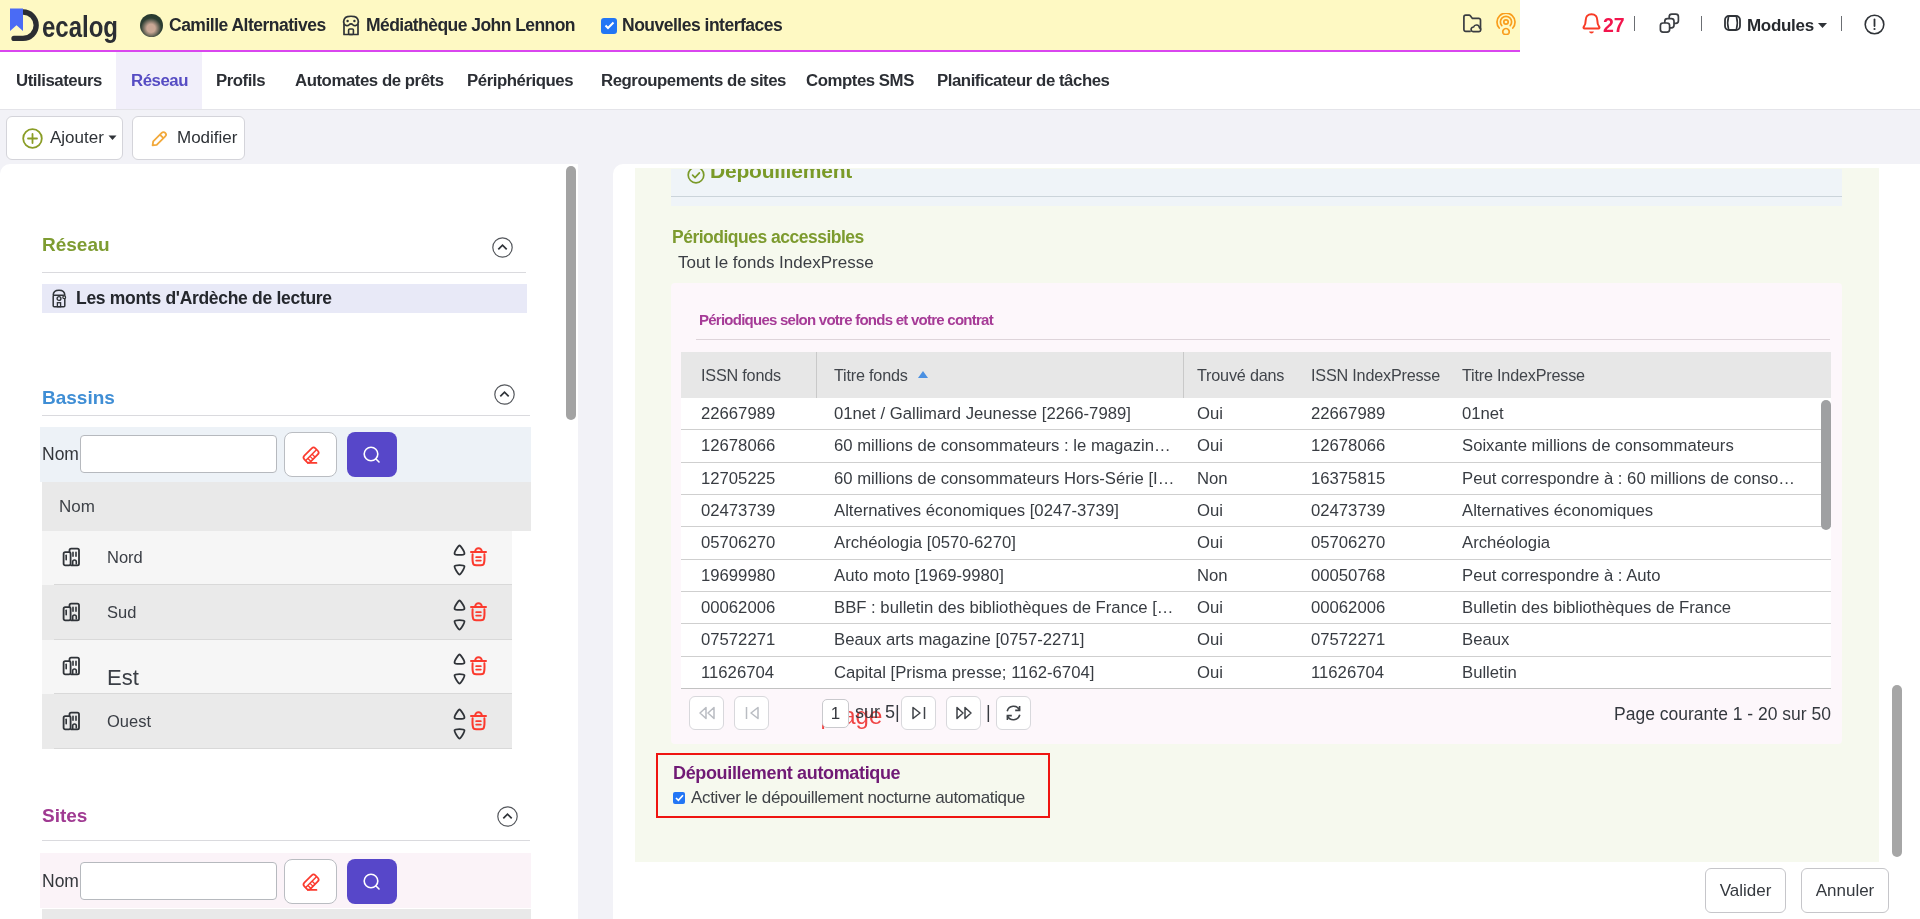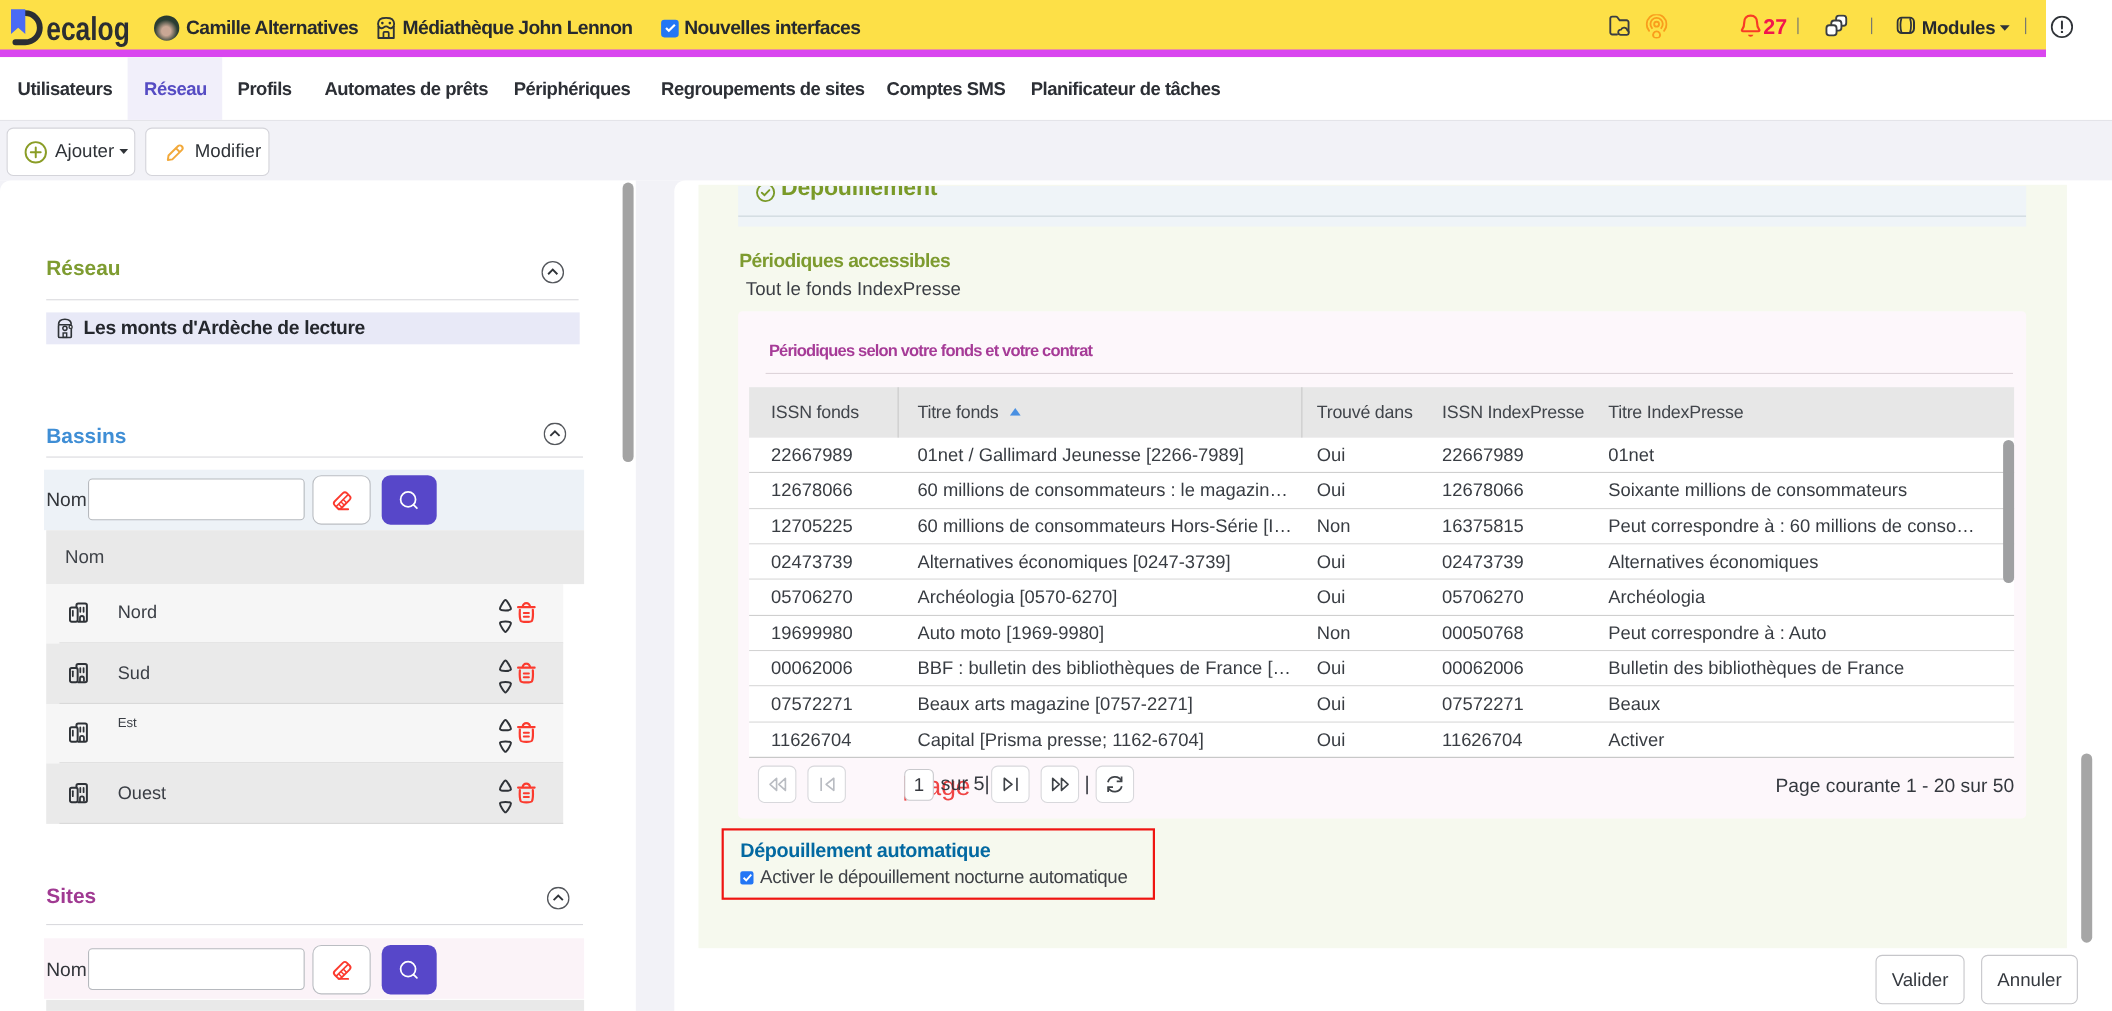--- a/index.html
+++ b/index.html
@@ -2,21 +2,21 @@
 <html lang="fr"><head>
 <meta charset="utf-8">
 <title>Decalog</title>
 <style>
 *{margin:0;padding:0;box-sizing:border-box;}
 html,body{width:1920px;height:919px;overflow:hidden;}
 body{font-family:"Liberation Sans",sans-serif;background:#fff;position:relative;color:#2d3138;}
 .abs{position:absolute;}
 b,.b{font-weight:700;}
 
-#hdr{position:absolute;left:0;top:0;width:1860px;height:52px;background:#fde047;border-bottom:7px solid #d946ef;}
+#hdr{position:absolute;left:0;top:0;width:1520px;height:52px;background:#fef9c3;border-bottom:2px solid #d946ef;}
 #hdr .itm{position:absolute;top:0;height:51px;display:flex;align-items:center;}
 .sep{position:absolute;top:16px;width:1px;height:15px;background:#6b6e73;}
 
 #tabs{position:absolute;left:0;top:52px;width:1920px;height:58px;background:#fff;border-bottom:1px solid #e4e4e9;}
 #tabs span{position:absolute;top:0;height:57px;line-height:57px;font-weight:700;font-size:16.8px;letter-spacing:-0.45px;color:#2c2f35;}
 #tabs .act{color:#564cc3;}
 #tabs .actbg{position:absolute;left:116px;top:0;width:86px;height:57px;background:#f1effa;}
 
 #tbar{position:absolute;left:0;top:110px;width:1920px;height:54px;background:#f2f2f7;}
 .tbtn{position:absolute;top:6px;height:44px;background:#fff;border:1px solid #d4d4da;border-radius:6px;display:flex;align-items:center;font-size:17px;color:#2e3237;}
@@ -262,21 +262,21 @@
         </svg>
     <svg class="abs" style="left:427px;top:17px;" width="19" height="20" viewBox="0 0 19 20">
           <use href="#trash"></use>
         </svg>
     <span class="sep2"></span>
   </div>
   <div class="srow" style="top:476px;height:54px;background:#f6f6f6;">
     <svg class="abs" style="left:20px;top:16px;" width="19" height="20" viewBox="0 0 19 20">
           <use href="#bld"></use>
         </svg>
-    <span class="abs" style="left:65px;top:10px;font-size:12px;color:#3a3e45;">Est</span>
+    <span class="abs" style="left:65px;top:25px;font-size:22px;color:#3a3e45;">Est</span>
     <svg class="abs" style="left:410px;top:13px;" width="15" height="32" viewBox="0 0 15 32">
           <use href="#updn"></use>
         </svg>
     <svg class="abs" style="left:427px;top:16px;" width="19" height="20" viewBox="0 0 19 20">
           <use href="#trash"></use>
         </svg>
     <span class="sep2"></span>
   </div>
   <div class="srow" style="top:530px;height:55px;background:#eaeaea;">
     <svg class="abs" style="left:20px;top:17px;" width="19" height="20" viewBox="0 0 19 20">
@@ -405,21 +405,21 @@
                 <span class="c2">Beaux arts magazine [0757-2271]</span>
                 <span class="c3">Oui</span>
                 <span class="c4">07572271</span>
                 <span class="c5">Beaux</span>
               </div>
           <div class="mrow" style="border-bottom:1px solid #c2c2c2;">
                 <span class="c1">11626704</span>
                 <span class="c2">Capital [Prisma presse; 1162-6704]</span>
                 <span class="c3">Oui</span>
                 <span class="c4">11626704</span>
-                <span class="c5">Activer</span>
+                <span class="c5">Bulletin</span>
               </div>
         </div>
       </div>
       <div class="abs" style="left:1150px;top:117px;width:10px;height:130px;background:#9fa0a2;border-radius:5px;"></div>
 
       <div class="pgbtn" style="left:18px;">
         <svg width="18" height="14" viewBox="0 0 18 14">
               <path d="M8 1.5 L2 7 L8 12.5 Z M16 1.5 L10 7 L16 12.5 Z" fill="none" stroke="#b9bcc2" stroke-width="1.5" stroke-linejoin="round"></path>
             </svg>
       </div>
@@ -449,21 +449,21 @@
           <path d="M3.2 7.2 a6.6 6.6 0 0 1 12.4 -1" fill="none" stroke="#3f4348" stroke-width="1.6"></path>
           <path d="M15.8 10.8 a6.6 6.6 0 0 1 -12.4 1" fill="none" stroke="#3f4348" stroke-width="1.6"></path>
           <path d="M15.6 2 L15.6 6.4 L11.2 6.4" fill="none" stroke="#3f4348" stroke-width="1.6"></path>
           <path d="M3.4 16 L3.4 11.6 L7.8 11.6" fill="none" stroke="#3f4348" stroke-width="1.6"></path>
         </svg>
       </div>
       <span class="abs" style="right:11px;top:421px;font-size:17.5px;color:#34383e;">Page courante 1 - 20 sur 50</span>
     </div>
 
     <div class="abs" style="left:21px;top:585px;width:394px;height:65px;border:2.5px solid #ef1511;">
-      <b class="abs" style="left:15px;top:8px;font-size:18px;letter-spacing:-0.35px;color:#0369a1;">Dépouillement automatique</b>
+      <b class="abs" style="left:15px;top:8px;font-size:18px;letter-spacing:-0.35px;color:#701a75;">Dépouillement automatique</b>
       <span class="abs" style="left:15px;top:37px;width:12px;height:12px;border-radius:2px;background:#2276f5;display:inline-flex;align-items:center;justify-content:center;">
         <svg width="9" height="8" viewBox="0 0 9 8">
               <path d="M1 4 L3.4 6.3 L8 1.2" fill="none" stroke="#fff" stroke-width="1.7"></path>
             </svg>
       </span>
       <span class="abs" style="left:33px;top:33px;font-size:17px;letter-spacing:-0.35px;color:#3f4247;">Activer le dépouillement nocturne automatique</span>
     </div>
   </div>
   <button class="vbtn" style="left:1092px;width:81px;">Valider</button>
   <button class="vbtn" style="left:1188px;width:88px;">Annuler</button>

